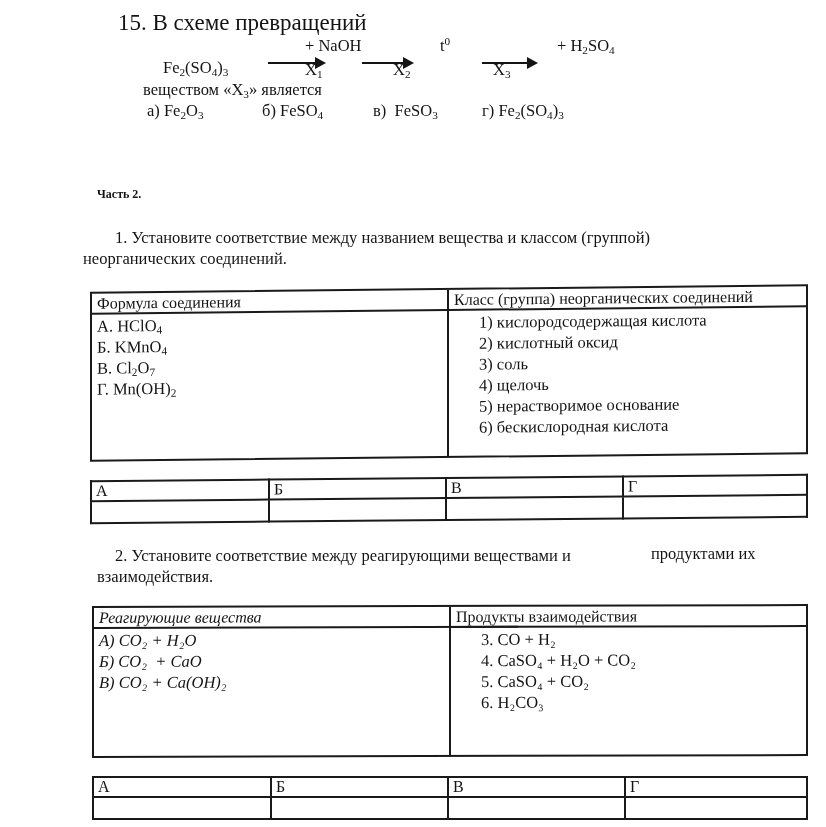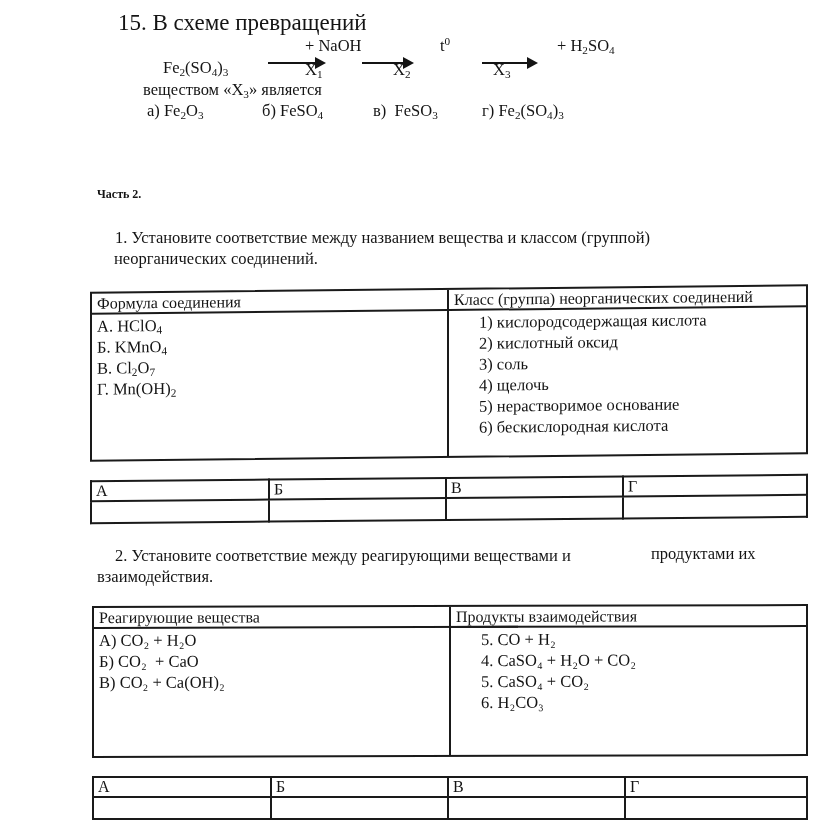--- a/index.html
+++ b/index.html
@@ -73,21 +73,21 @@
 <div class="abs txt" style="left:143px;top:80px;"><span>веществом «X</span><sub>3</sub><span>» является</span></div>
 
 <div class="abs txt" style="left:147px;top:101px;"><span>а) Fe</span><sub>2</sub><span>O</span><sub>3</sub></div>
 <div class="abs txt" style="left:262px;top:101px;"><span>б) FeSO</span><sub>4</sub></div>
 <div class="abs txt" style="left:373px;top:101px;"><span style="white-space:pre">в)  FeSO</span><sub>3</sub></div>
 <div class="abs txt" style="left:482px;top:101px;"><span>г) Fe</span><sub>2</sub><span>(SO</span><sub>4</sub><span>)</span><sub>3</sub></div>
 
 <div class="abs txt bold" style="left:97px;top:184px;font-size:12px;">Часть 2.</div>
 
 <div class="abs txt" style="left:115px;top:228px;">1. Установите соответствие между названием вещества и классом (группой)</div>
-<div class="abs txt" style="left:114px;top:249px;">неорганических соединений.</div>
+<div class="abs txt" style="left:83px;top:249px;">неорганических соединений.</div>
 
 <div class="match-table" style="left:90px;top:288px;width:718px;height:170px;transform:skewY(-0.6deg);">
   <div class="col-left" style="left:0;width:355px;">
     <div class="head">Формула соединения</div>
     <div class="items">
       <div class="item"><span>А. HClO</span><sub>4</sub></div>
       <div class="item"><span>Б. KMnO</span><sub>4</sub></div>
       <div class="item"><span>В. Cl</span><sub>2</sub><span>O</span><sub>7</sub></div>
       <div class="item"><span>Г. Mn(OH)</span><sub>2</sub></div>
     </div>
@@ -126,32 +126,32 @@
     <td></td>
   </tr>
 </tbody>
   </table>
 
 <div class="abs txt" style="left:115px;top:546px;">2. Установите соответствие между реагирующими веществами и</div>
 <div class="abs txt" style="left:651px;top:544px;">продуктами их</div>
 <div class="abs txt" style="left:97px;top:567px;">взаимодействия.</div>
 
 <div class="match-table" style="left:92px;top:605px;width:716px;height:152px;transform:skewY(-0.15deg);">
-  <div class="col-left" style="left:0;width:424px;">
+  <div class="col-left" style="left:0;width:424px;font-style:italic;">
     <div class="head">Реагирующие вещества</div>
     <div class="items">
       <div class="item">А) CO₂ + H₂O</div>
       <div class="item" style="white-space:pre">Б) CO₂  + CaO</div>
       <div class="item">В) CO₂ + Ca(OH)₂</div>
     </div>
   </div>
   <div class="col-right" style="left:355px;right:0;">
     <div class="head">Продукты взаимодействия</div>
     <div class="items indent">
-      <div class="item">5. CO + H₂</div>
+      <div class="item">3. CO + H₂</div>
       <div class="item">4. CaSO₄ + H₂O + CO₂</div>
       <div class="item">5. CaSO₄ + CO₂</div>
       <div class="item">6. H₂CO₃</div>
     </div>
   </div>
 </div>
 
 <table class="answer-table" style="left:92px;top:776px;width:716px;">
   <colgroup>
       <col style="width:178px">

